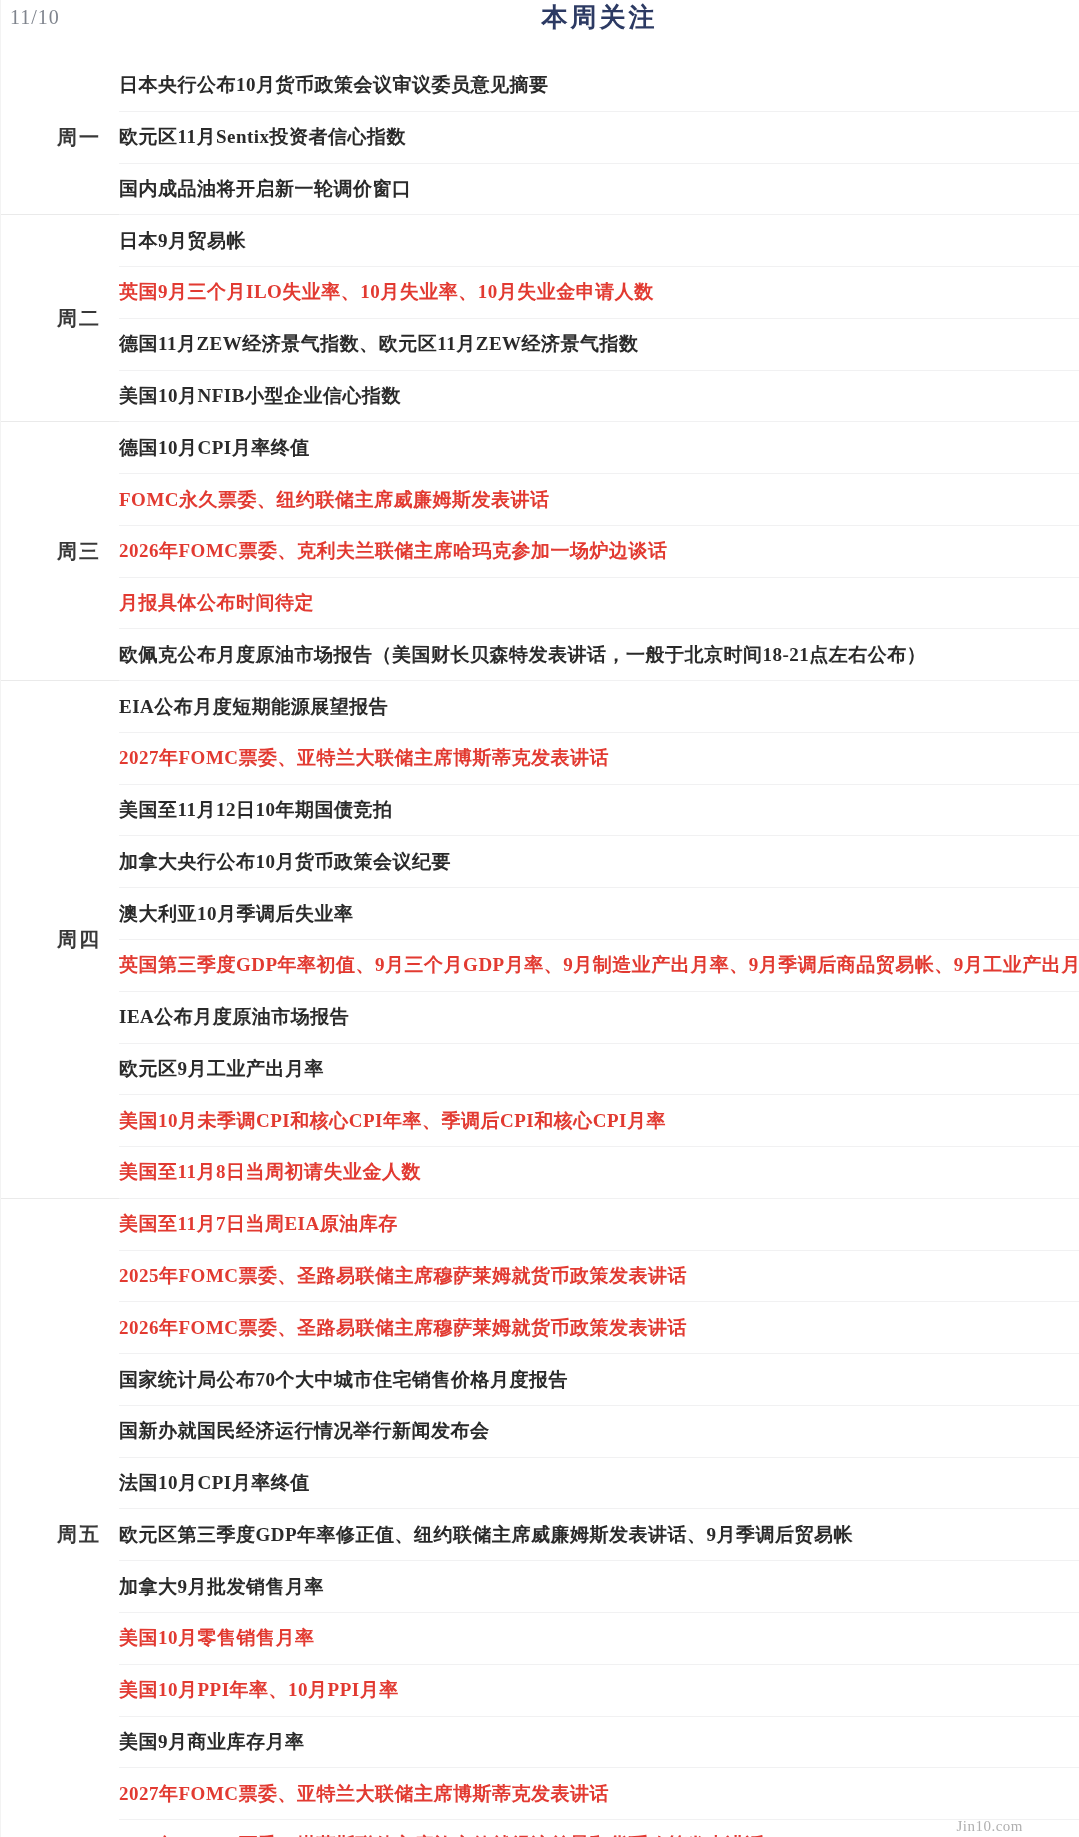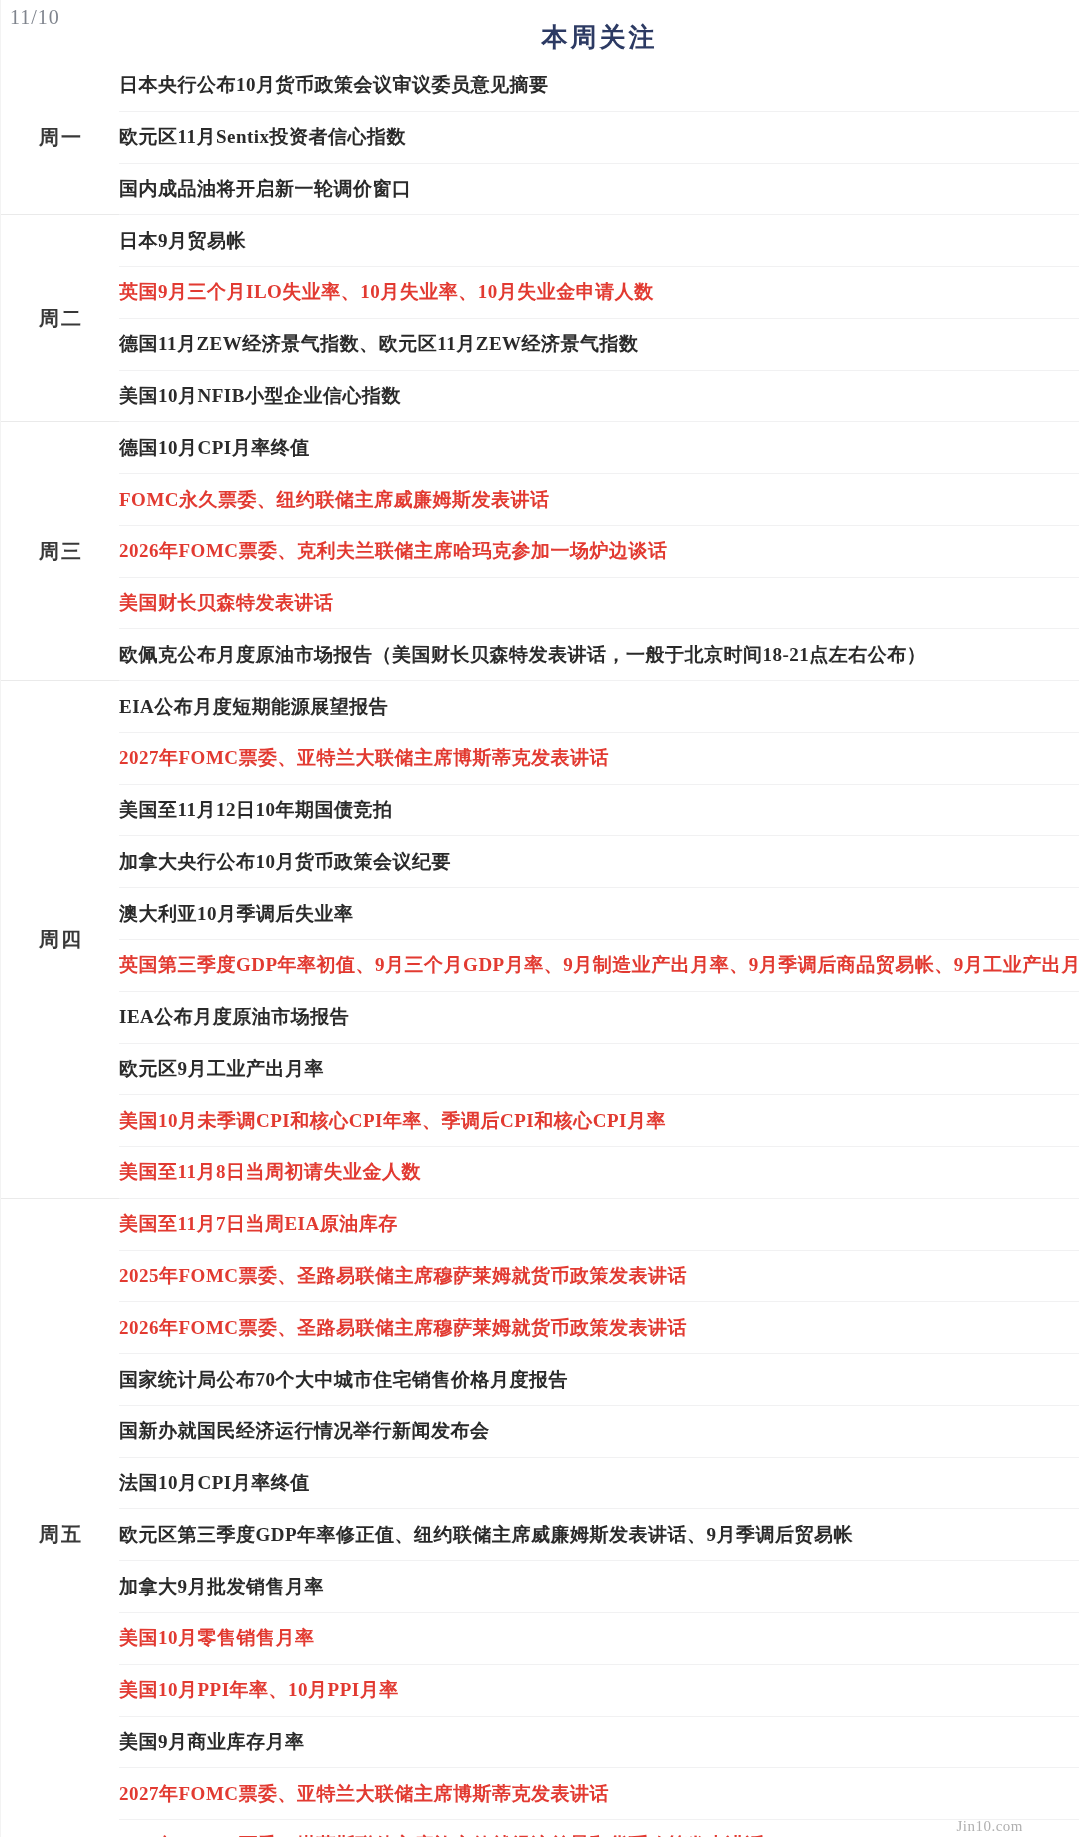--- a/index.html
+++ b/index.html
@@ -13,29 +13,29 @@
     font-family:"Liberation Serif","DejaVu Serif",serif;
     position:relative;overflow:hidden;
   }
   .page{width:1079px;height:1837px;position:relative;background:var(--bg);
         border-left:1px solid #f3f3f3;box-sizing:border-box;}
   .date-label{
     position:absolute;top:6px;left:9px;
     font-size:20px;color:var(--date-label);letter-spacing:1px;
   }
   .page-title{
-    position:absolute;top:20px;left:118px;width:961px;
+    position:absolute;top:0;left:118px;width:961px;
     text-align:center;font-size:26px;font-weight:bold;color:var(--title);
     letter-spacing:3px;
   }
   table.calendar{
     position:absolute;top:60px;left:0;width:1079px;
     border-collapse:collapse;table-layout:fixed;
   }
-  td{height:50.77px;padding:0;vertical-align:middle;}
+  td{height:50.77px;padding:0;vertical-align:middle;text-align:center;}
   td.day-cell{
     width:118px;padding-left:38px;box-sizing:border-box;
     font-family:"Liberation Sans","DejaVu Sans",sans-serif;
     font-size:20px;font-weight:600;color:var(--day-label);letter-spacing:2px;
     border-bottom:1px solid var(--day-border);
   }
   td.event-cell{
     text-align:left;font-size:19px;font-weight:bold;color:var(--text);
     letter-spacing:0.5px;border-bottom:1px solid var(--row-border);
     white-space:nowrap;overflow:hidden;
@@ -82,21 +82,21 @@
           <td class="day-cell" rowspan="5">周三</td>
           <td class="event-cell">德国10月CPI月率终值</td>
         </tr>
         <tr>
           <td class="event-cell hl">FOMC永久票委、纽约联储主席威廉姆斯发表讲话</td>
         </tr>
         <tr>
           <td class="event-cell hl">2026年FOMC票委、克利夫兰联储主席哈玛克参加一场炉边谈话</td>
         </tr>
         <tr>
-          <td class="event-cell hl">美国财长贝森特发表讲话</td>
+          <td class="event-cell hl">月报具体公布时间待定</td>
         </tr>
         <tr>
           <td class="event-cell">欧佩克公布月度原油市场报告（美国财长贝森特发表讲话，一般于北京时间18-21点左右公布）</td>
         </tr>
         <tr>
           <td class="day-cell" rowspan="10">周四</td>
           <td class="event-cell">EIA公布月度短期能源展望报告</td>
         </tr>
         <tr>
           <td class="event-cell hl">2027年FOMC票委、亚特兰大联储主席博斯蒂克发表讲话</td>

